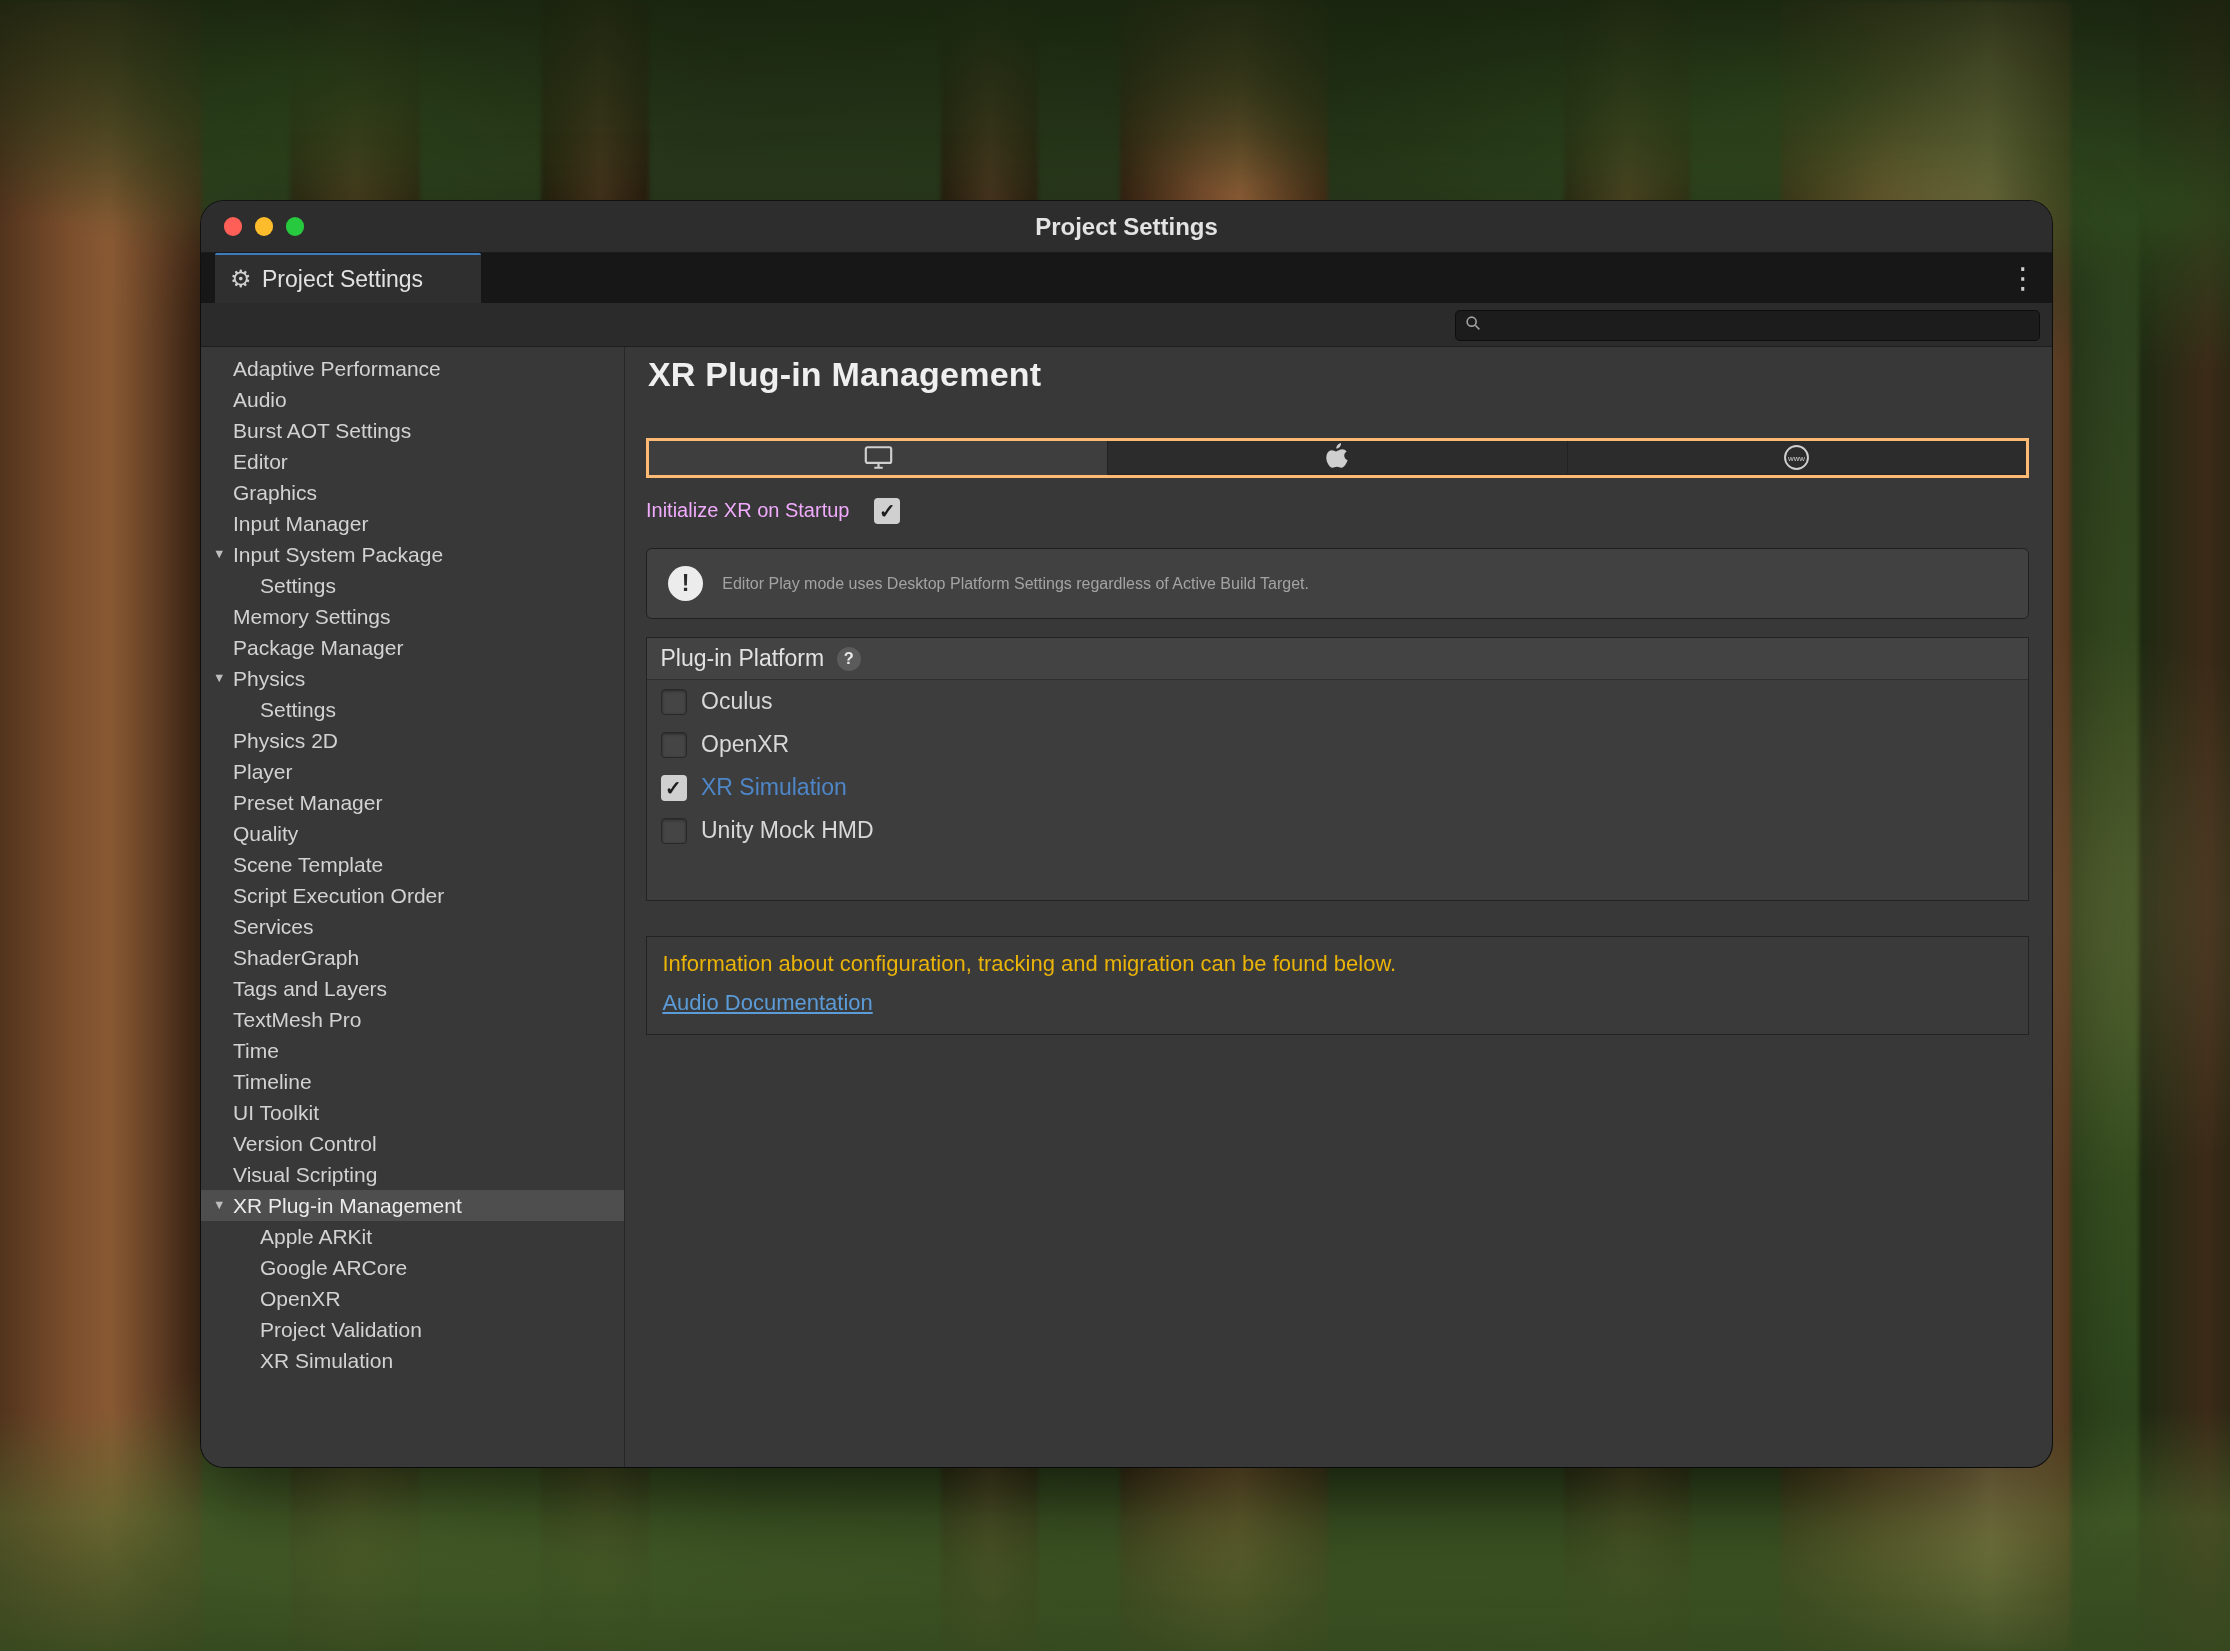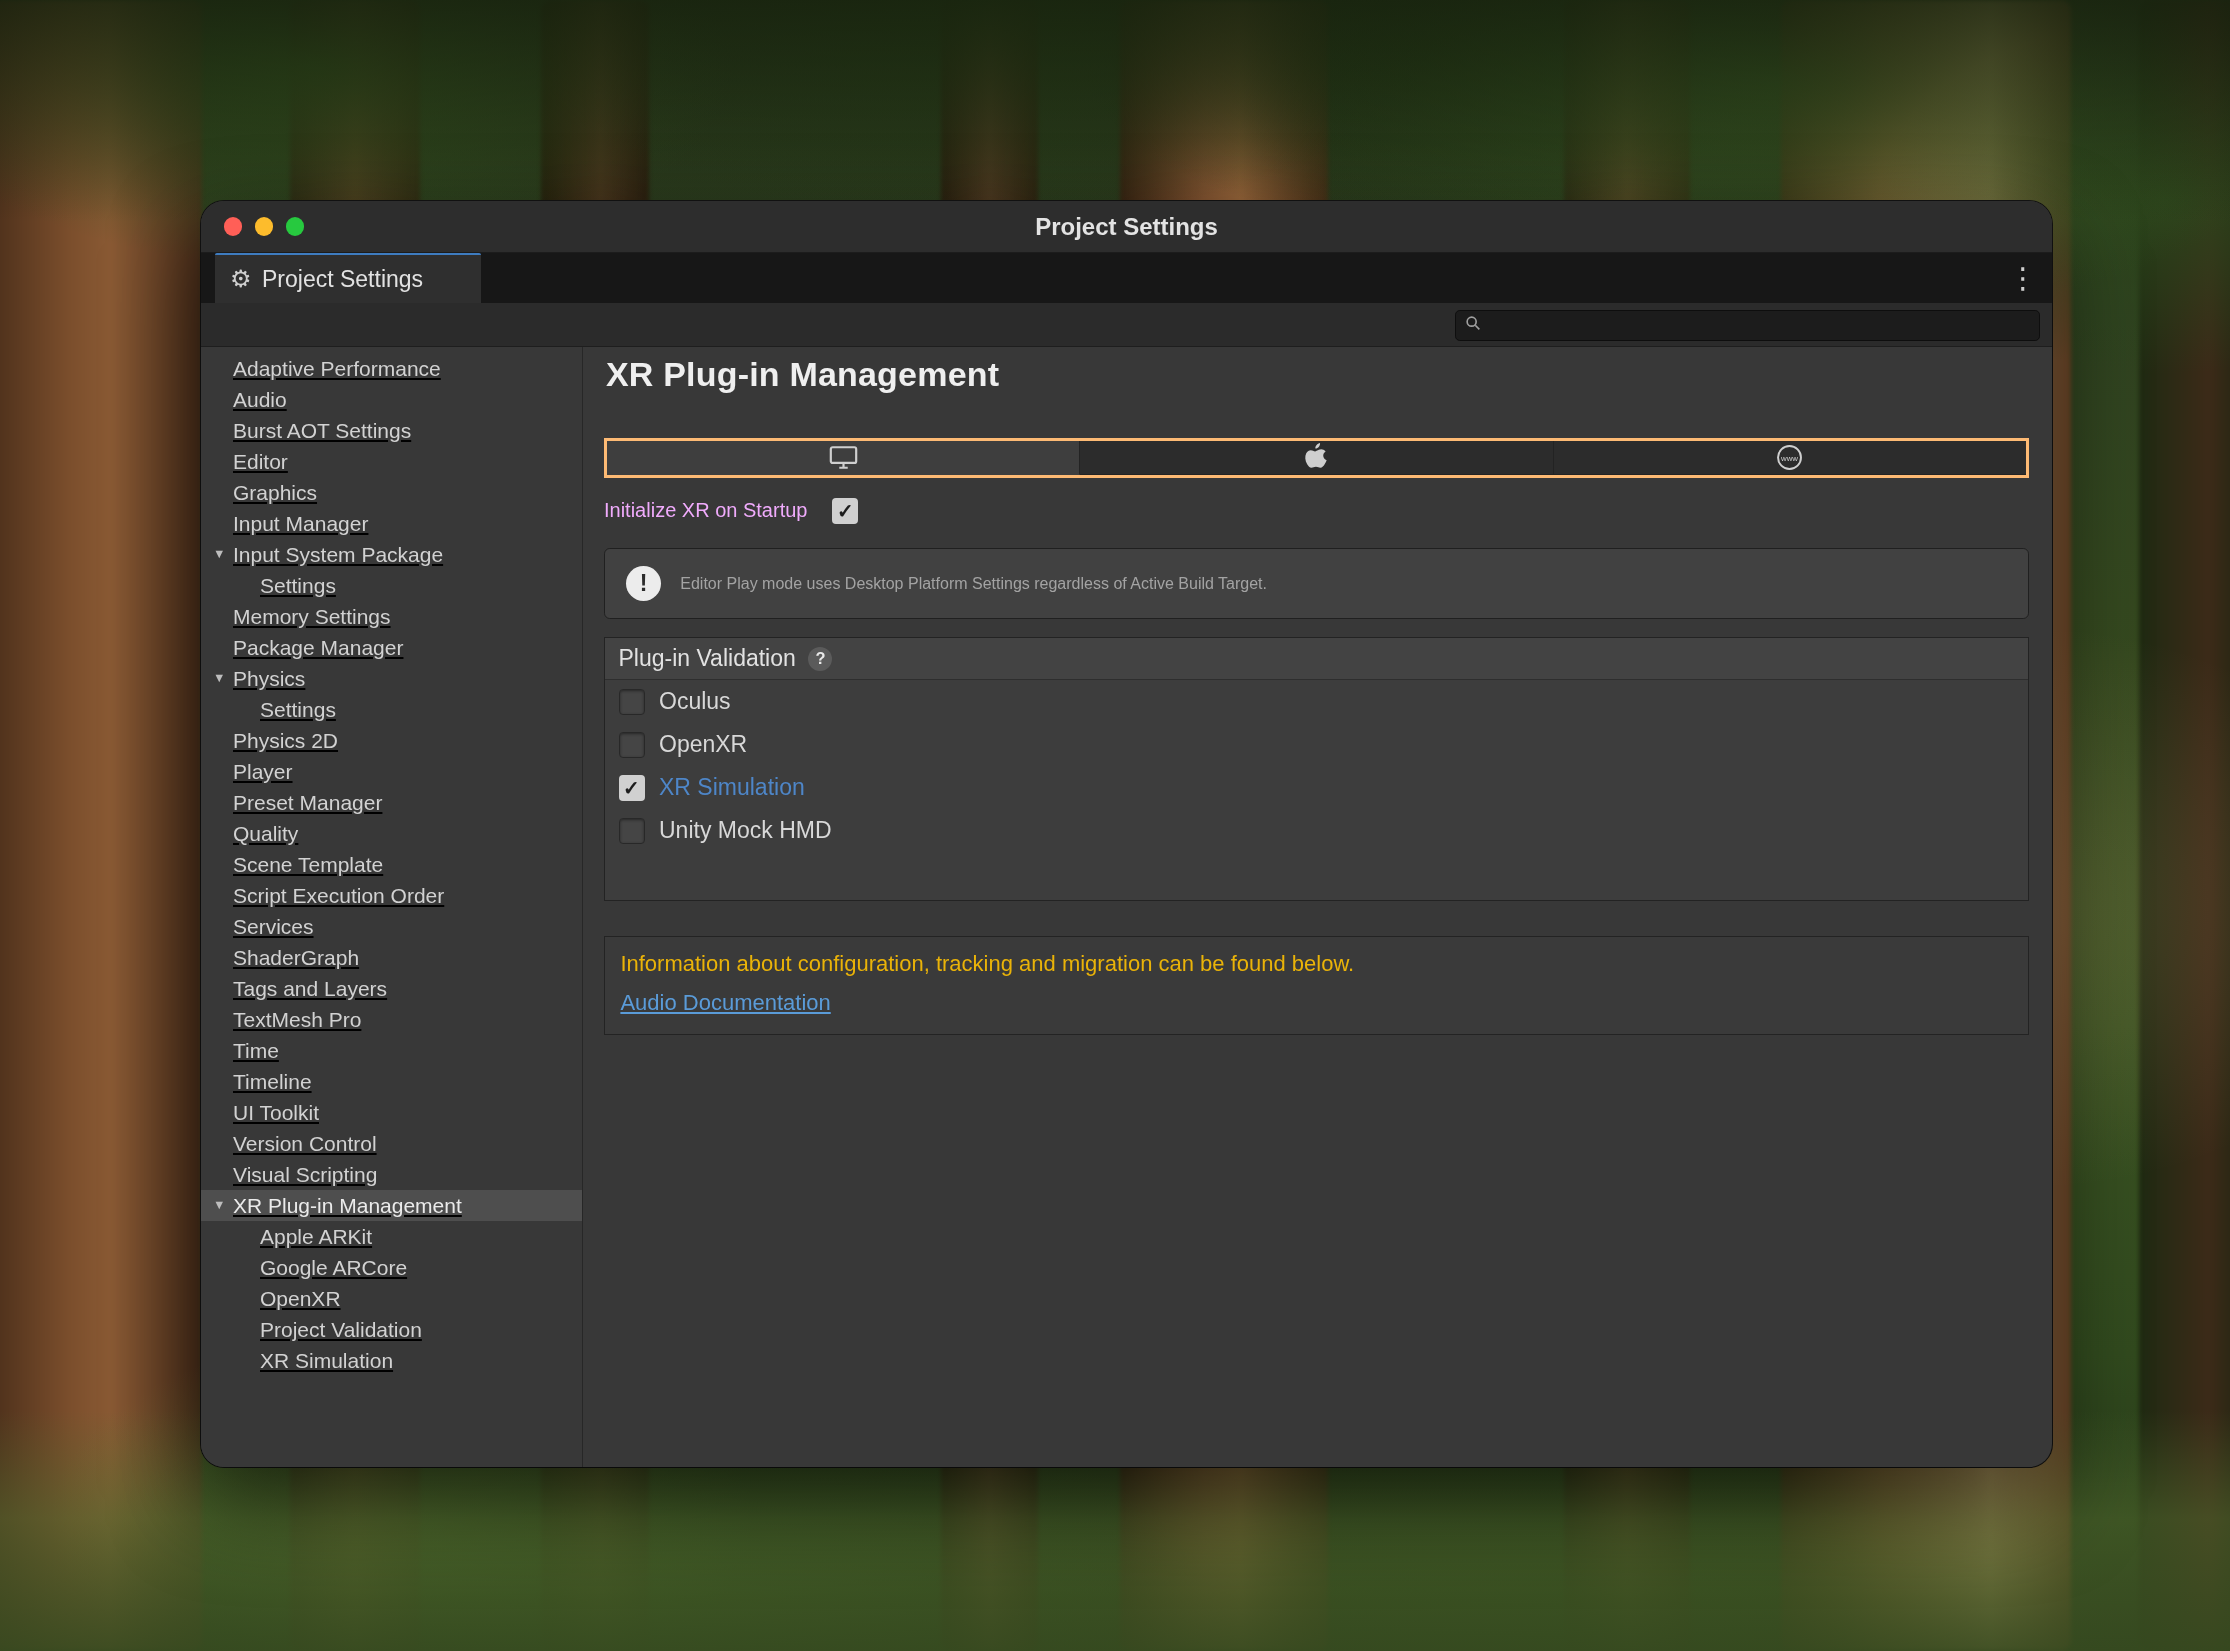--- a/index.html
+++ b/index.html
@@ -45,21 +45,21 @@
   .app-tab{margin-left:13.5px;width:266px;background:#2f2f2f;border-top:2.9px solid var(--accent-blue);display:flex;align-items:center;gap:10.6px;padding-left:15.4px;color:#e2e2e2;font-size:23px;border-radius:1.9px 1.9px 0 0;}
   .gear{font-size:24px;color:#cfcfcf;line-height:1;}
   .more-btn{margin-left:auto;margin-right:9.7px;align-self:center;width:39px;height:39px;display:flex;align-items:center;justify-content:center;border-radius:5.8px;}
   .more-btn span{font-size:29px;color:#cfcfcf;line-height:1;}
 
   .searchrow{height:44px;background:#2b2b2b;border-bottom:1px solid #1e1e1e;position:relative;flex:none;}
   .searchbox{position:absolute;right:11.6px;top:6.8px;width:585px;height:31px;background:#1c1c1c;border:1px solid #0e0e0e;border-radius:4.8px;display:flex;align-items:center;gap:6.8px;padding:0 8.7px;}
   .searchbox input{flex:1;background:transparent;border:none;outline:none;color:#ddd;font-size:19.3px;font-family:"Liberation Sans",sans-serif;}
 
   .winbody{flex:1;display:flex;min-height:0;}
-  .sidebar{width:382px;flex:none;border-right:1px solid #272727;padding-top:5.8px;overflow:hidden;background:#383838;text-decoration:underline;}
+  .sidebar{width:424px;flex:none;border-right:1px solid #272727;padding-top:5.8px;overflow:hidden;background:#383838;}
   .side-item{height:31px;line-height:31px;font-size:21px;color:#d2d2d2;padding-left:32px;position:relative;white-space:nowrap;cursor:default;}
   .side-item.indent{padding-left:59px;}
   .side-item.selected{background:#4e4e4e;color:#ebebeb;}
   .side-item .tri{position:absolute;left:7.7px;top:0;width:21px;text-align:center;font-size:12.6px;color:#bdbdbd;}
 
   .main{flex:1;padding:0 23px 0 21px;min-width:0;}
   .page-title{margin:7.7px 0 0 1.9px;font-size:34px;font-weight:700;color:#efefef;letter-spacing:0.2px;}
 
   .platform-tabs{margin-top:44px;display:flex;height:40px;border:3px solid #fdba74;text-align:center;}
   .platform-tab{flex:1;display:flex;align-items:center;justify-content:center;background:#2c2c2c;border-right:1px solid #232323;border-bottom:1px solid #232323;cursor:default;}
@@ -212,21 +212,21 @@
         <span class="checkbox checked" id="init-checkbox">✓</span>
       </div>
 
       <div class="notice">
         <span class="alert-icon">!</span>
         <span class="notice-text">Editor Play mode uses Desktop Platform Settings regardless of Active Build Target.</span>
       </div>
 
       <div class="providers">
         <div class="providers-header">
-          <span>Plug-in Validation</span>
+          <span>Plug-in Platform</span>
           <span class="help-icon">?</span>
         </div>
         <div id="provider-list">
             <div class="provider-row">
               <span class="checkbox unchecked"></span>
               <span>Oculus</span>
             </div>
             <div class="provider-row">
               <span class="checkbox unchecked"></span>
               <span>OpenXR</span>

